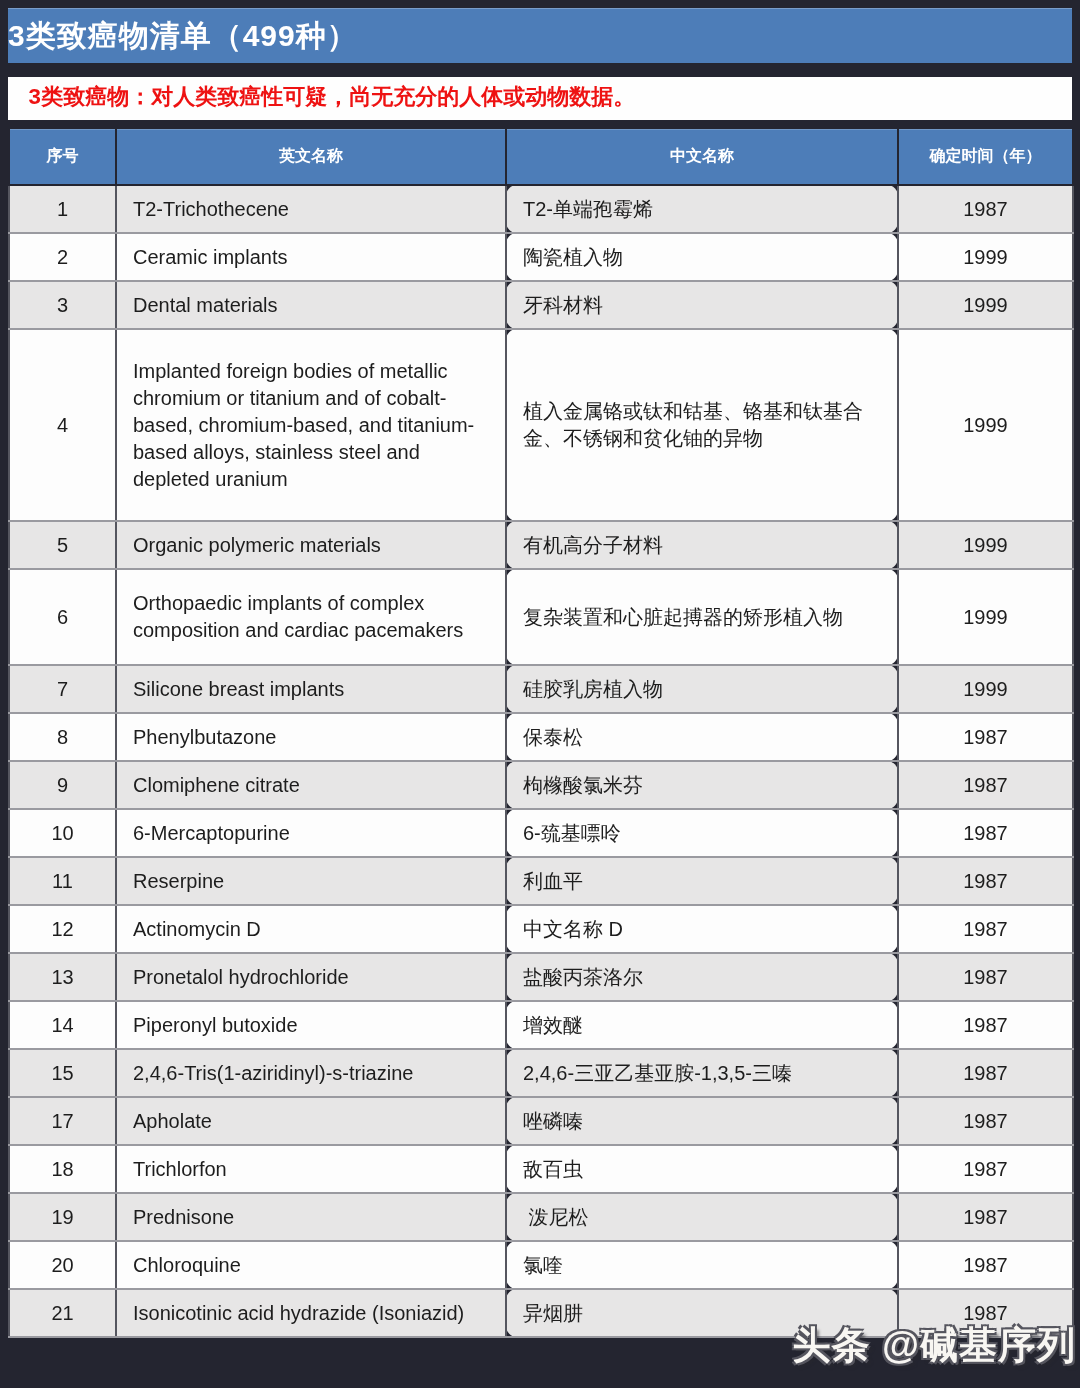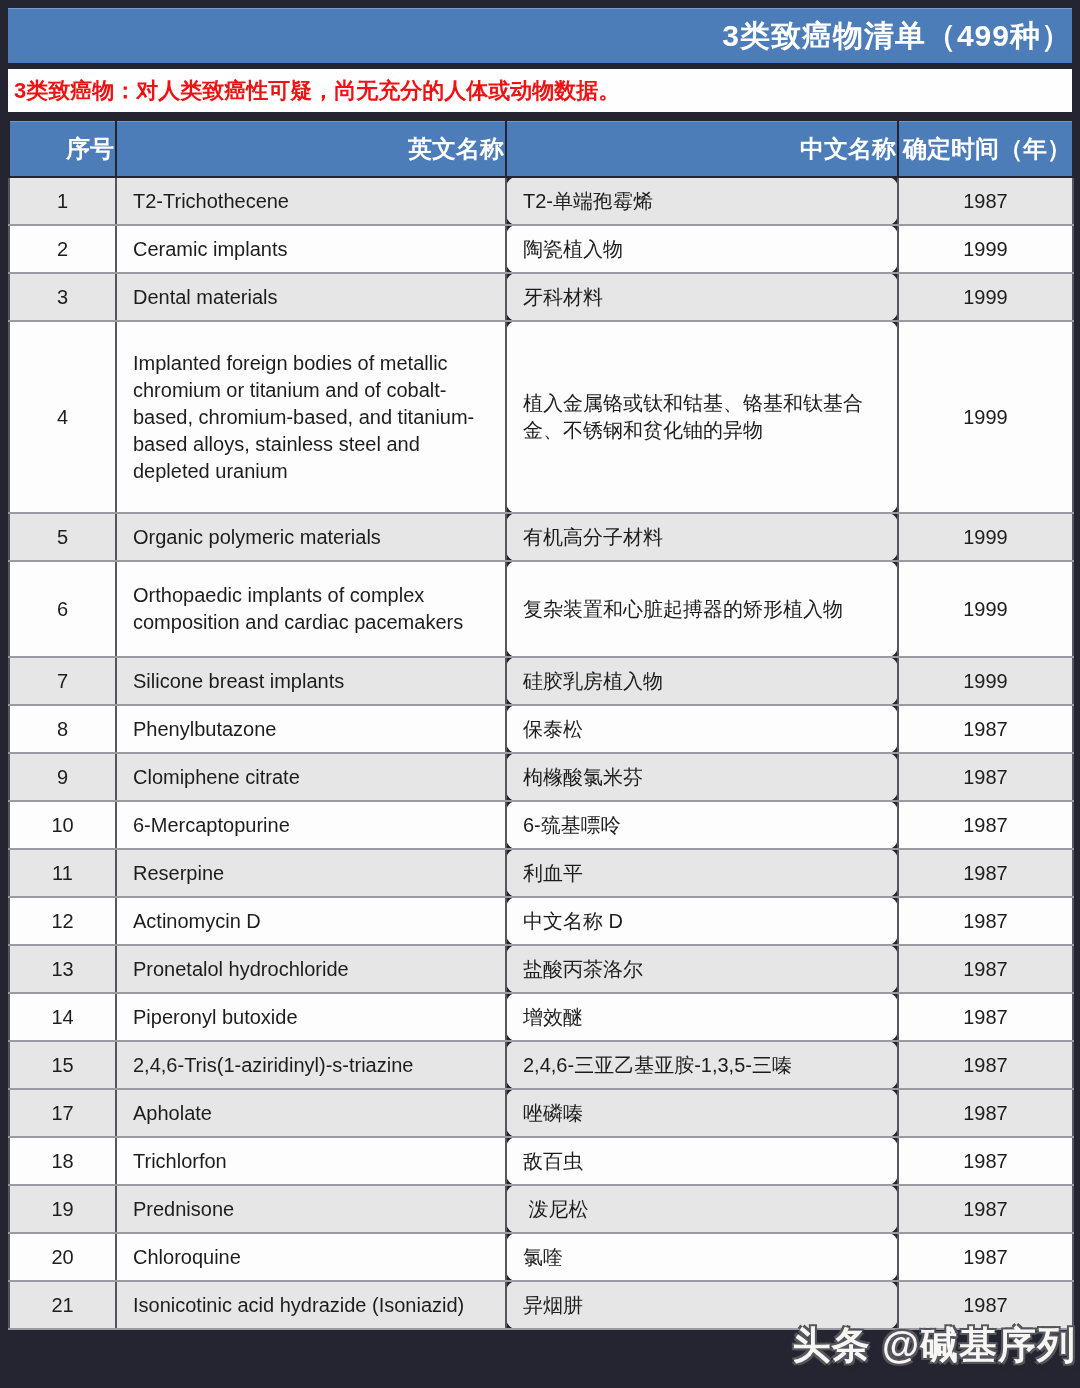--- a/index.html
+++ b/index.html
@@ -5,37 +5,37 @@
   html,body { margin:0; padding:0; }
   body {
     width:1080px; height:1388px;
     background:#242530;
     font-family:"Liberation Sans","DejaVu Sans",sans-serif;
     position:relative; overflow:hidden;
   }
   .frame { padding:8px; }
   .title-bar {
     height:55px; background:#4d7db8; color:#ffffff;
-    font-size:30px; font-weight:bold; text-align:right; line-height:55px;
+    font-size:30px; font-weight:bold; text-align:left; line-height:55px;
     letter-spacing:1px;
     box-shadow:inset 0 1px 0 rgba(255,255,255,.25);
   }
   .note-bar {
-    margin-top:6px; height:43px; background:#fefefe;
+    margin-top:14px; height:43px; background:#fefefe;
     color:#ee1212; font-weight:bold; font-size:22px; line-height:43px;
-    padding-left:6px; white-space:nowrap; overflow:hidden;
+    padding-left:20px; white-space:nowrap; overflow:hidden;font-family:Liberation Mono, monospace;
   }
   table.data-table {
     margin-top:7px; width:1064px;
     border-collapse:collapse; table-layout:fixed;
     border:2px solid #33343e;
   }
   th {
-    background:#4d7db8; color:#ffffff; font-size:24px; font-weight:bold;
-    height:53px; border:2px solid #242530; text-align:right;
+    background:#4d7db8; color:#ffffff; font-size:16px; font-weight:bold;
+    height:53px; border:2px solid #242530; text-align:center;
     box-shadow:inset 0 1px 0 rgba(255,255,255,.2);
   }
   td {
     font-size:20px; color:#1d1d1d;
     border-top:2px solid #9a9aa0; border-bottom:2px solid #9a9aa0;
     border-left:2px solid #55565f; border-right:2px solid #55565f;
     vertical-align:middle; background:#fdfdfd;
     line-height:1.35;
   }
   tr.alt td { background:#e7e6e6; }

